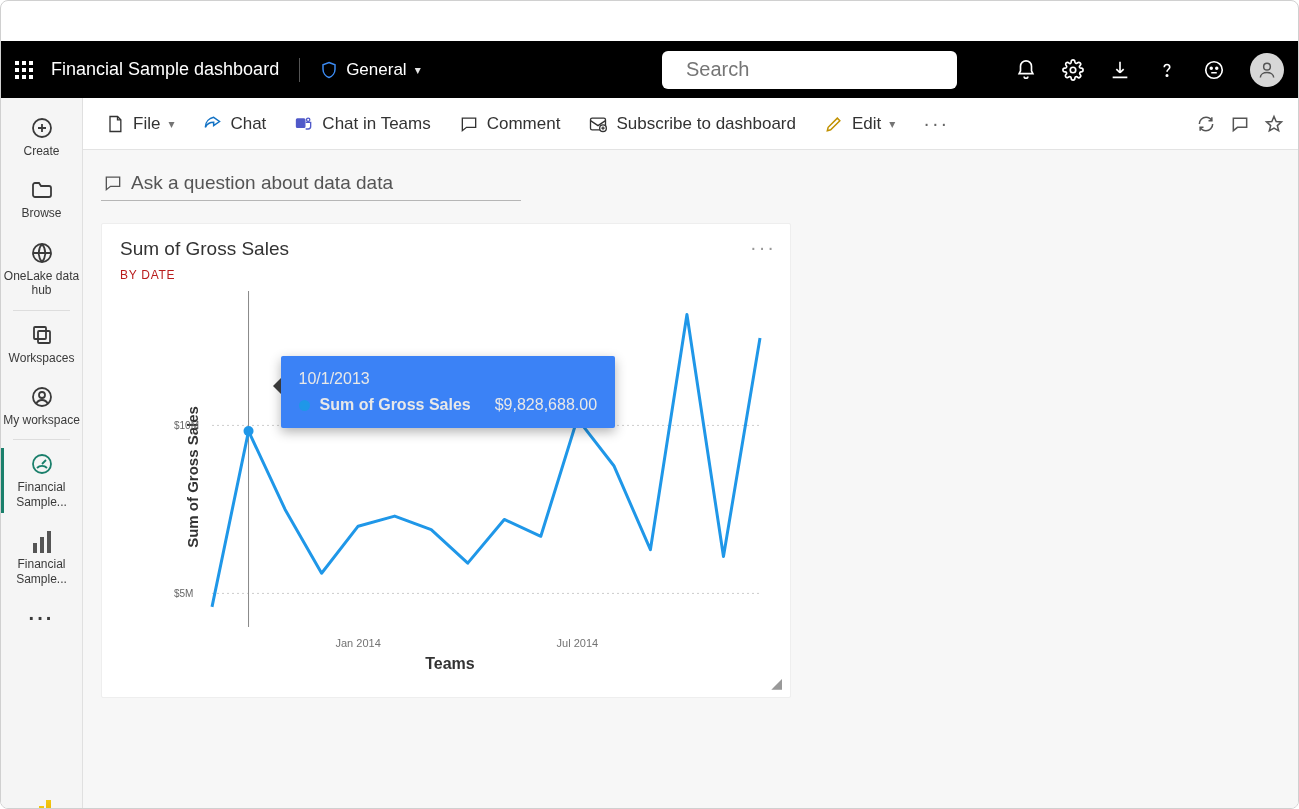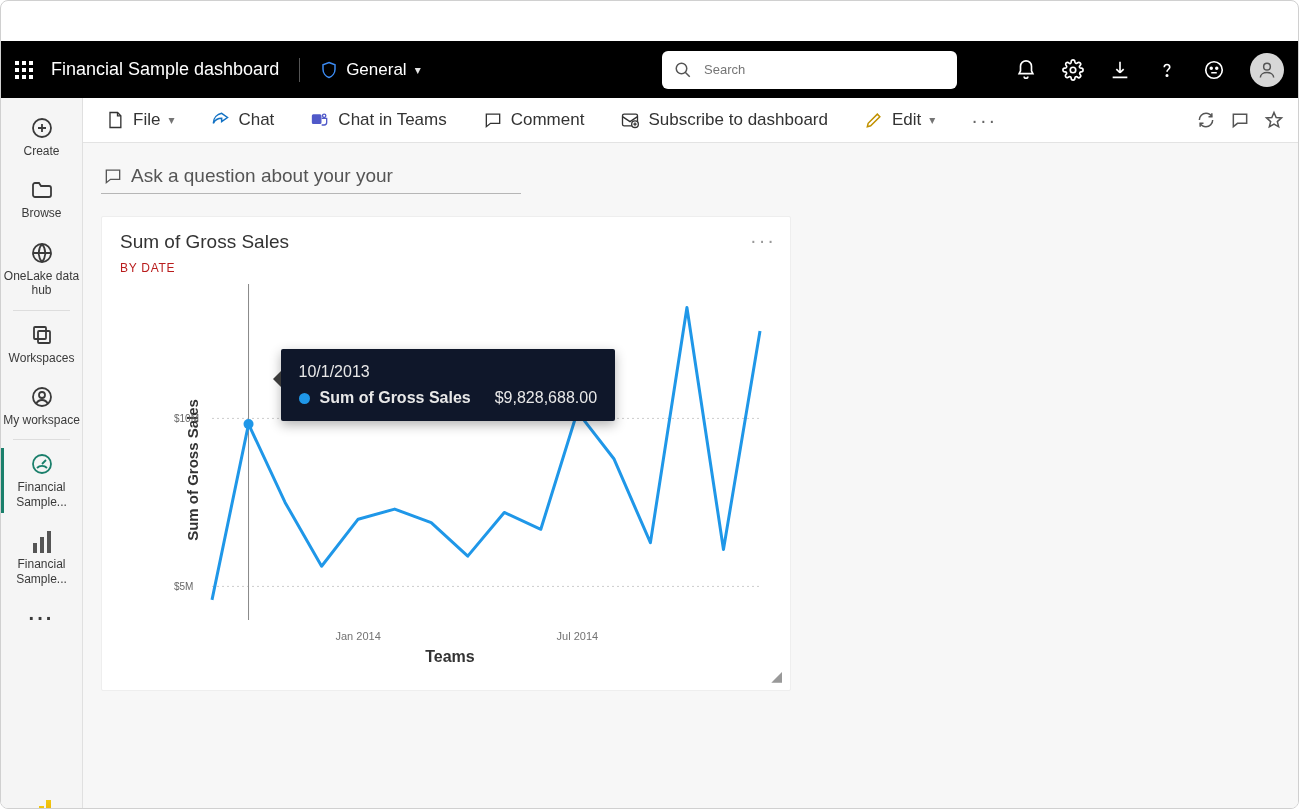--- a/index.html
+++ b/index.html
@@ -11,42 +11,42 @@
   .waffle { width:18px; height:18px; display:grid; grid-template-columns:repeat(3,4px); grid-template-rows:repeat(3,4px); gap:3px; cursor:pointer;}
   .waffle span{background:#fff; width:4px;height:4px;}
   .doc-title { font-size:18px; white-space:nowrap; }
   .pipe { width:1px;height:24px;background:#555;margin:0 2px;}
   .sens { display:flex; align-items:center; gap:8px; cursor:pointer; font-size:17px;}
   .shield { color:#3b8af2; }
   .chev { font-size:12px; opacity:.9;}
   .spacer { flex:1; }
   .search { width:295px; height:38px; background:#fff; border-radius:6px; display:flex; align-items:center; padding:0 12px; gap:10px; color:#555;}
   .search svg{color:#555;}
-  .search input{border:0;outline:0;font-size:13px;flex:1;background:transparent;}
+  .search input{border:0;outline:0;font-size:20px;flex:1;background:transparent;}
   .top-actions{display:flex; gap:25px; align-items:center; margin-left:40px;}
   .top-actions .ico{width:22px;height:22px;cursor:pointer;color:#fff;display:flex;align-items:center;justify-content:center;}
   .avatar{width:34px;height:34px;border-radius:50%;background:#d7d7d7;display:flex;align-items:center;justify-content:center;color:#555;}
 
   
   .shell{display:flex; height:calc(809px - 57px);}
   .leftnav{width:82px;background:#f5f5f5;border-right:1px solid #e0e0e0;display:flex;flex-direction:column;align-items:stretch;padding-top:8px;}
   .nav-item{display:flex;flex-direction:column;align-items:center;gap:4px;font-size:12px;color:#3a3a3a;padding:10px 2px;cursor:pointer;text-align:center;line-height:1.2;}
   .nav-item svg, .nav-item .glyph{width:24px;height:24px;color:#3a3a3a;}
   .nav-sep{height:1px;background:#ddd;margin:2px 12px;}
   .nav-item.active{position:relative;}
   .nav-item.active::before{content:"";position:absolute;left:0;top:6px;bottom:6px;width:3px;background:#1a7f6b;}
   .nav-spacer{flex:1;}
   .pbi-logo{height:22px;display:flex;align-items:flex-end;gap:2px;justify-content:center;}
   .pbi-logo span{width:5px;background:linear-gradient(#f2c811,#e6a400);}
   .pbi-logo span:nth-child(1){height:10px;}
   .pbi-logo span:nth-child(2){height:16px;}
   .pbi-logo span:nth-child(3){height:22px;}
 
   .main{flex:1;background:#f7f7f7;display:flex;flex-direction:column;}
-  .cmdbar{height:45px;background:#fff;border-bottom:1px solid #e3e3e3;display:flex;align-items:center;padding:0 14px;gap:20px;}
+  .cmdbar{height:52px;background:#fff;border-bottom:1px solid #e3e3e3;display:flex;align-items:center;padding:0 14px;gap:12px;}
   .cmd{display:flex;align-items:center;gap:8px;font-size:17px;color:#333;padding:6px 8px;cursor:pointer;border-radius:4px;}
   .cmd svg{width:20px;height:20px;}
   .cmd .chev{color:#666;}
   .cmd-spacer{flex:1;}
   .cmd-right{display:flex;gap:14px;align-items:center;color:#555;}
   .cmd-right .ico{width:20px;height:20px;cursor:pointer;}
 
   .canvas{padding:16px 18px;}
   .qna{display:flex;align-items:center;gap:8px;font-size:19px;color:#555;padding:6px 2px;border-bottom:1px solid #b6b6b6;width:420px;cursor:text;}
   .qna svg{width:20px;height:20px;}
@@ -57,21 +57,21 @@
   .tile-more{position:absolute;top:12px;right:14px;color:#999;font-size:20px;letter-spacing:2px;cursor:pointer;}
   .tile-resize{position:absolute;bottom:6px;right:8px;color:#999;font-size:14px;}
 
   .chart{position:absolute;left:28px;right:20px;top:62px;bottom:30px;}
   .ylabel{position:absolute;left:-8px;top:50%;transform:translateY(-50%) rotate(-90deg);transform-origin:center;font-size:15px;font-weight:600;color:#333;white-space:nowrap;}
   .xlabel{position:absolute;left:0;right:0;bottom:-6px;text-align:center;font-size:16px;font-weight:600;color:#333;}
   svg.plot{position:absolute;left:22px;right:0;top:0;bottom:30px;width:calc(100% - 22px);height:calc(100% - 30px);}
   .ytick{position:absolute;left:44px;font-size:10px;color:#666;transform:translateY(-50%);}
   .xtick{position:absolute;bottom:18px;font-size:11px;color:#737373;transform:translateX(-50%);}
 
-  .tooltip{position:absolute;background:#0f172a;color:#e8e8e8;padding:14px 18px;border-radius:2px;font-size:16px;box-shadow:0 4px 12px rgba(0,0,0,.3);pointer-events:none;}
+  .tooltip{position:absolute;background:#3b82f6;color:#e8e8e8;padding:14px 18px;border-radius:2px;font-size:16px;box-shadow:0 4px 12px rgba(0,0,0,.3);pointer-events:none;}
   .tooltip::before{content:"";position:absolute;left:-8px;top:22px;border:8px solid transparent;border-right-color:#3a3a3a;border-left:0;}
   .tt-date{font-size:16px;margin-bottom:8px;}
   .tt-row{display:flex;align-items:center;gap:10px;font-weight:600;}
   .tt-dot{width:11px;height:11px;border-radius:50%;background:#1f97e8;}
   .tt-val{margin-left:14px;font-weight:400;}
 </style>
 </head>
 <body>
 
 <div class="topbar">
@@ -271,21 +271,21 @@
             <path d="M12 3l2.6 6 6.4.5-5 4.4 1.6 6.3L12 17l-5.6 3.2L8 13.9l-5-4.4 6.4-.5L12 3z"></path>
           </svg>
       </div>
     </div>
 
     <div class="canvas">
       <div class="qna">
         <svg viewBox="0 0 24 24" fill="none" stroke="currentColor" stroke-width="1.6">
             <path d="M4 5h16v11H9l-5 4V5z"></path>
           </svg>
-        <span>Ask a question about your your</span>
+        <span>Ask a question about data data</span>
       </div>
 
       <div class="tile">
         <div class="tile-title">Sum of Gross Sales</div>
         <div class="tile-sub">BY DATE</div>
         <div class="tile-more">···</div>
         <div class="tile-resize">◢</div>
 
         <div class="chart">
           <div class="ylabel">Sum of Gross Sales</div>

